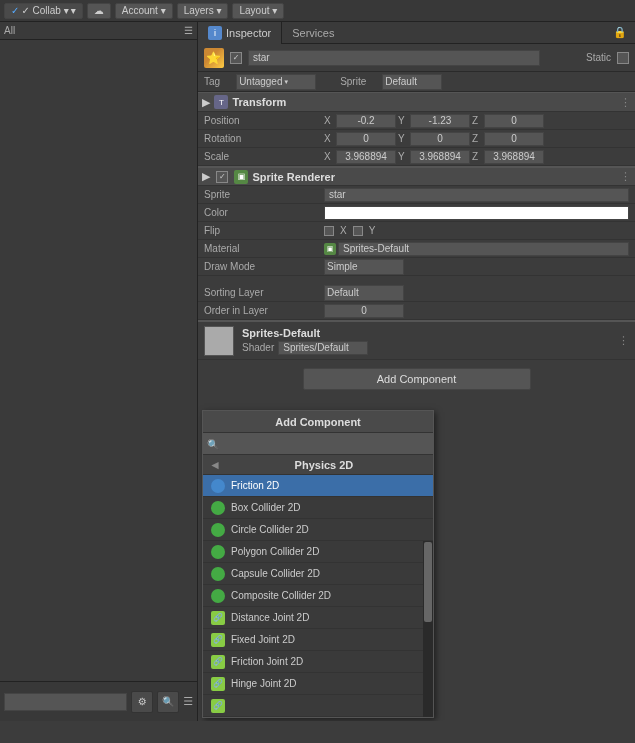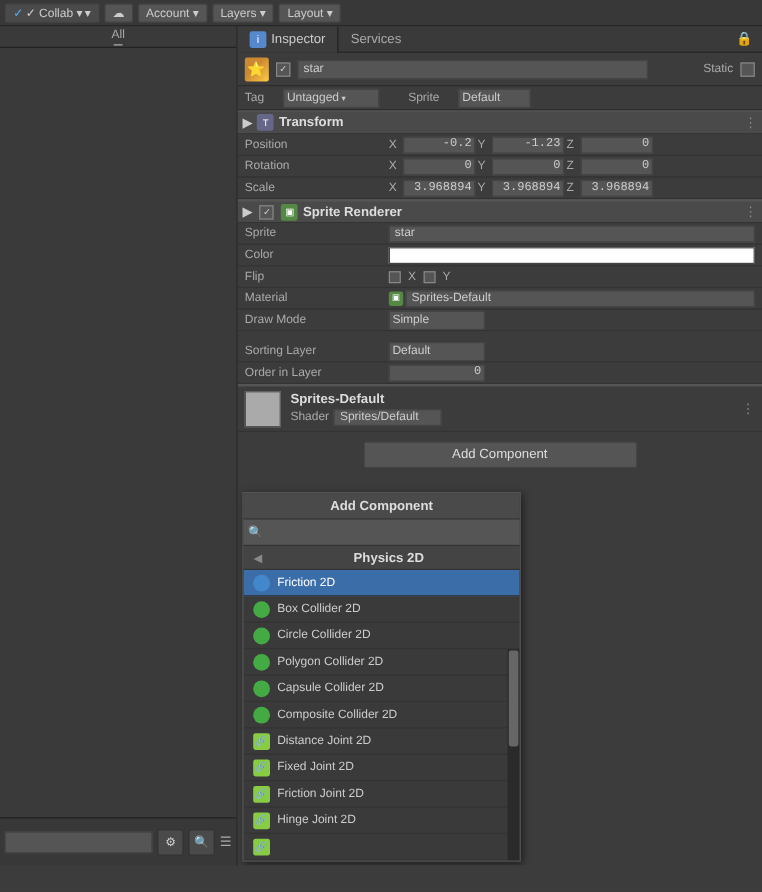--- a/index.html
+++ b/index.html
@@ -101,21 +101,20 @@
     .left-panel-header {
       height: 18px;
       background: #3a3a3a;
       padding: 2px 4px;
       font-size: 10px;
       color: #aaa;
       border-bottom: 1px solid #222;
       display: flex;
       align-items: center;
       justify-content: space-between;
-      flex-direction: column;
     }
     .left-panel-content {
       flex: 1;
       background: #3a3a3a;
     }
     .left-panel-bottom {
       height: 40px;
       background: #383838;
       border-top: 1px solid #222;
       display: flex;
@@ -273,22 +272,21 @@
       width: 10px;
     }
     .coord-input {
       background: #555;
       border: 1px solid #444;
       color: #ccc;
       font-size: 10px;
       height: 14px;
       width: 60px;
       padding: 0 2px;
-      text-align: right;
-      font-family: Liberation Mono, monospace;
+      text-align: center;
     }
 
     
     .sr-section-header {
       height: 20px;
       background: #4a4a4a;
       display: flex;
       align-items: center;
       padding: 0 4px;
       gap: 4px;

